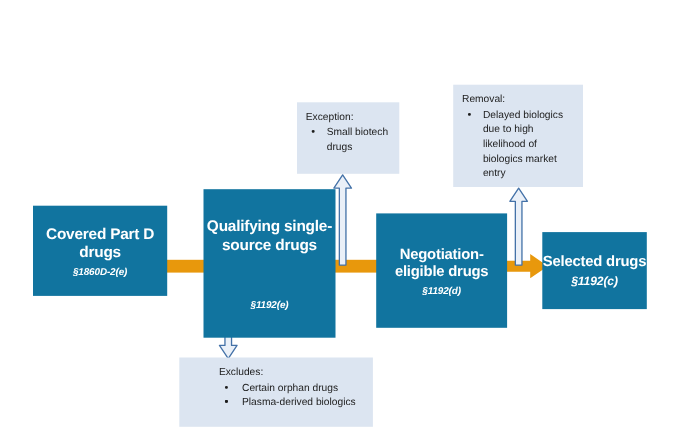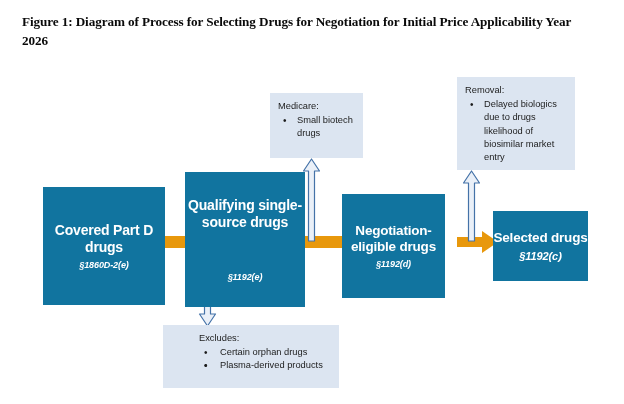--- a/index.html
+++ b/index.html
@@ -57,23 +57,23 @@
   }
   .proc-cite {
     font-family: "Liberation Sans", sans-serif;
     font-style: italic;
     font-weight: bold;
     color: #ffffff;
     margin-top: 5px;
     letter-spacing: -0.1px;
   }
 
-  #box-covered   { left: 43px;  top: 187px; width: 122px; height: 118px; }
+  #box-covered   { left: 30px;  top: 187px; width: 122px; height: 82px; }
   #box-qualifying{ left: 185px; top: 172px; width: 120px; height: 135px; gap: 36px; }
-  #box-negotiation{ left: 342px; top: 194px; width: 103px; height: 104px; }
+  #box-negotiation{ left: 342px; top: 194px; width: 119px; height: 104px; }
   #box-selected  { left: 493px; top: 211px; width: 95px; height: 70px;  }
 
   #box-covered   .proc-title { font-size: 14px; }
   #box-covered   .proc-cite  { font-size: 9px; }
   #box-qualifying .proc-title{ font-size: 14px; }
   #box-qualifying .proc-cite { font-size: 9px; }
   #box-negotiation .proc-title{ font-size: 13.5px; }
   #box-negotiation .proc-cite{ font-size: 9px; }
   #box-selected  .proc-title { font-size: 13.5px; }
   #box-selected  .proc-cite  { font-size: 11px; }
@@ -117,30 +117,29 @@
   }
   .callout-list li .bullet {
     position: absolute;
     left: 5px;
     top: 0;
     font-size: 10px;
     line-height: 13.2px;
   }
 
   #callout-exception { left: 270px; top: 93px;  width: 93px;  height: 65px; }
-  #callout-removal   { left: 412px; top: 77px;  width: 118px; height: 93px; margin-left: 45px; }
+  #callout-removal   { left: 412px; top: 77px;  width: 118px; height: 93px; }
   #callout-excludes  { left: 163px; top: 325px; width: 176px; height: 63px; padding-left: 36px; }
   #callout-excludes .callout-list li { padding-left: 21px; }
 </style>
 </head>
 <body>
 
 <div id="figure-root">
 
-  <div id="figure-title">Figure 1: Diagram of Process for Selecting Drugs for Negotiation for Initial Price Applicability Year 2026</div>
 
   <div class="orange-arrow" id="arrow-1">
     <svg viewBox="0 0 42 12" preserveAspectRatio="none">
       <rect x="0" y="0" width="42" height="12" fill="#e8980c"></rect>
     </svg>
   </div>
 
   <div class="orange-arrow" id="arrow-2">
     <svg viewBox="0 0 46 12" preserveAspectRatio="none">
       <rect x="0" y="0" width="46" height="12" fill="#e8980c"></rect>
@@ -185,49 +184,49 @@
     <div class="proc-title">Negotiation-eligible drugs</div>
     <div class="proc-cite">§1192(d)</div>
   </div>
 
   <div class="proc-box" id="box-selected">
     <div class="proc-title">Selected drugs</div>
     <div class="proc-cite">§1192(c)</div>
   </div>
 
   <div class="callout" id="callout-exception">
-    <span class="callout-heading">Medicare:</span>
+    <span class="callout-heading">Exception:</span>
     <ul class="callout-list">
       <li>
         <span class="bullet">•</span>
         <span>Small biotech drugs</span>
       </li>
     </ul>
   </div>
 
   <div class="callout" id="callout-removal">
     <span class="callout-heading">Removal:</span>
     <ul class="callout-list">
       <li>
         <span class="bullet">•</span>
-        <span>Delayed biologics due to drugs likelihood of biosimilar market entry</span>
+        <span>Delayed biologics due to high likelihood of biologics market entry</span>
       </li>
     </ul>
   </div>
 
   <div class="callout" id="callout-excludes">
     <span class="callout-heading">Excludes:</span>
     <ul class="callout-list">
       <li>
         <span class="bullet">•</span>
         <span>Certain orphan drugs</span>
       </li>
       <li>
         <span class="bullet">•</span>
       </li>
       <li>
         <span class="bullet">•</span>
-        <span>Plasma-derived products</span>
+        <span>Plasma-derived biologics</span>
       </li>
     </ul>
   </div>
 
 </div>
 
 </body></html>

